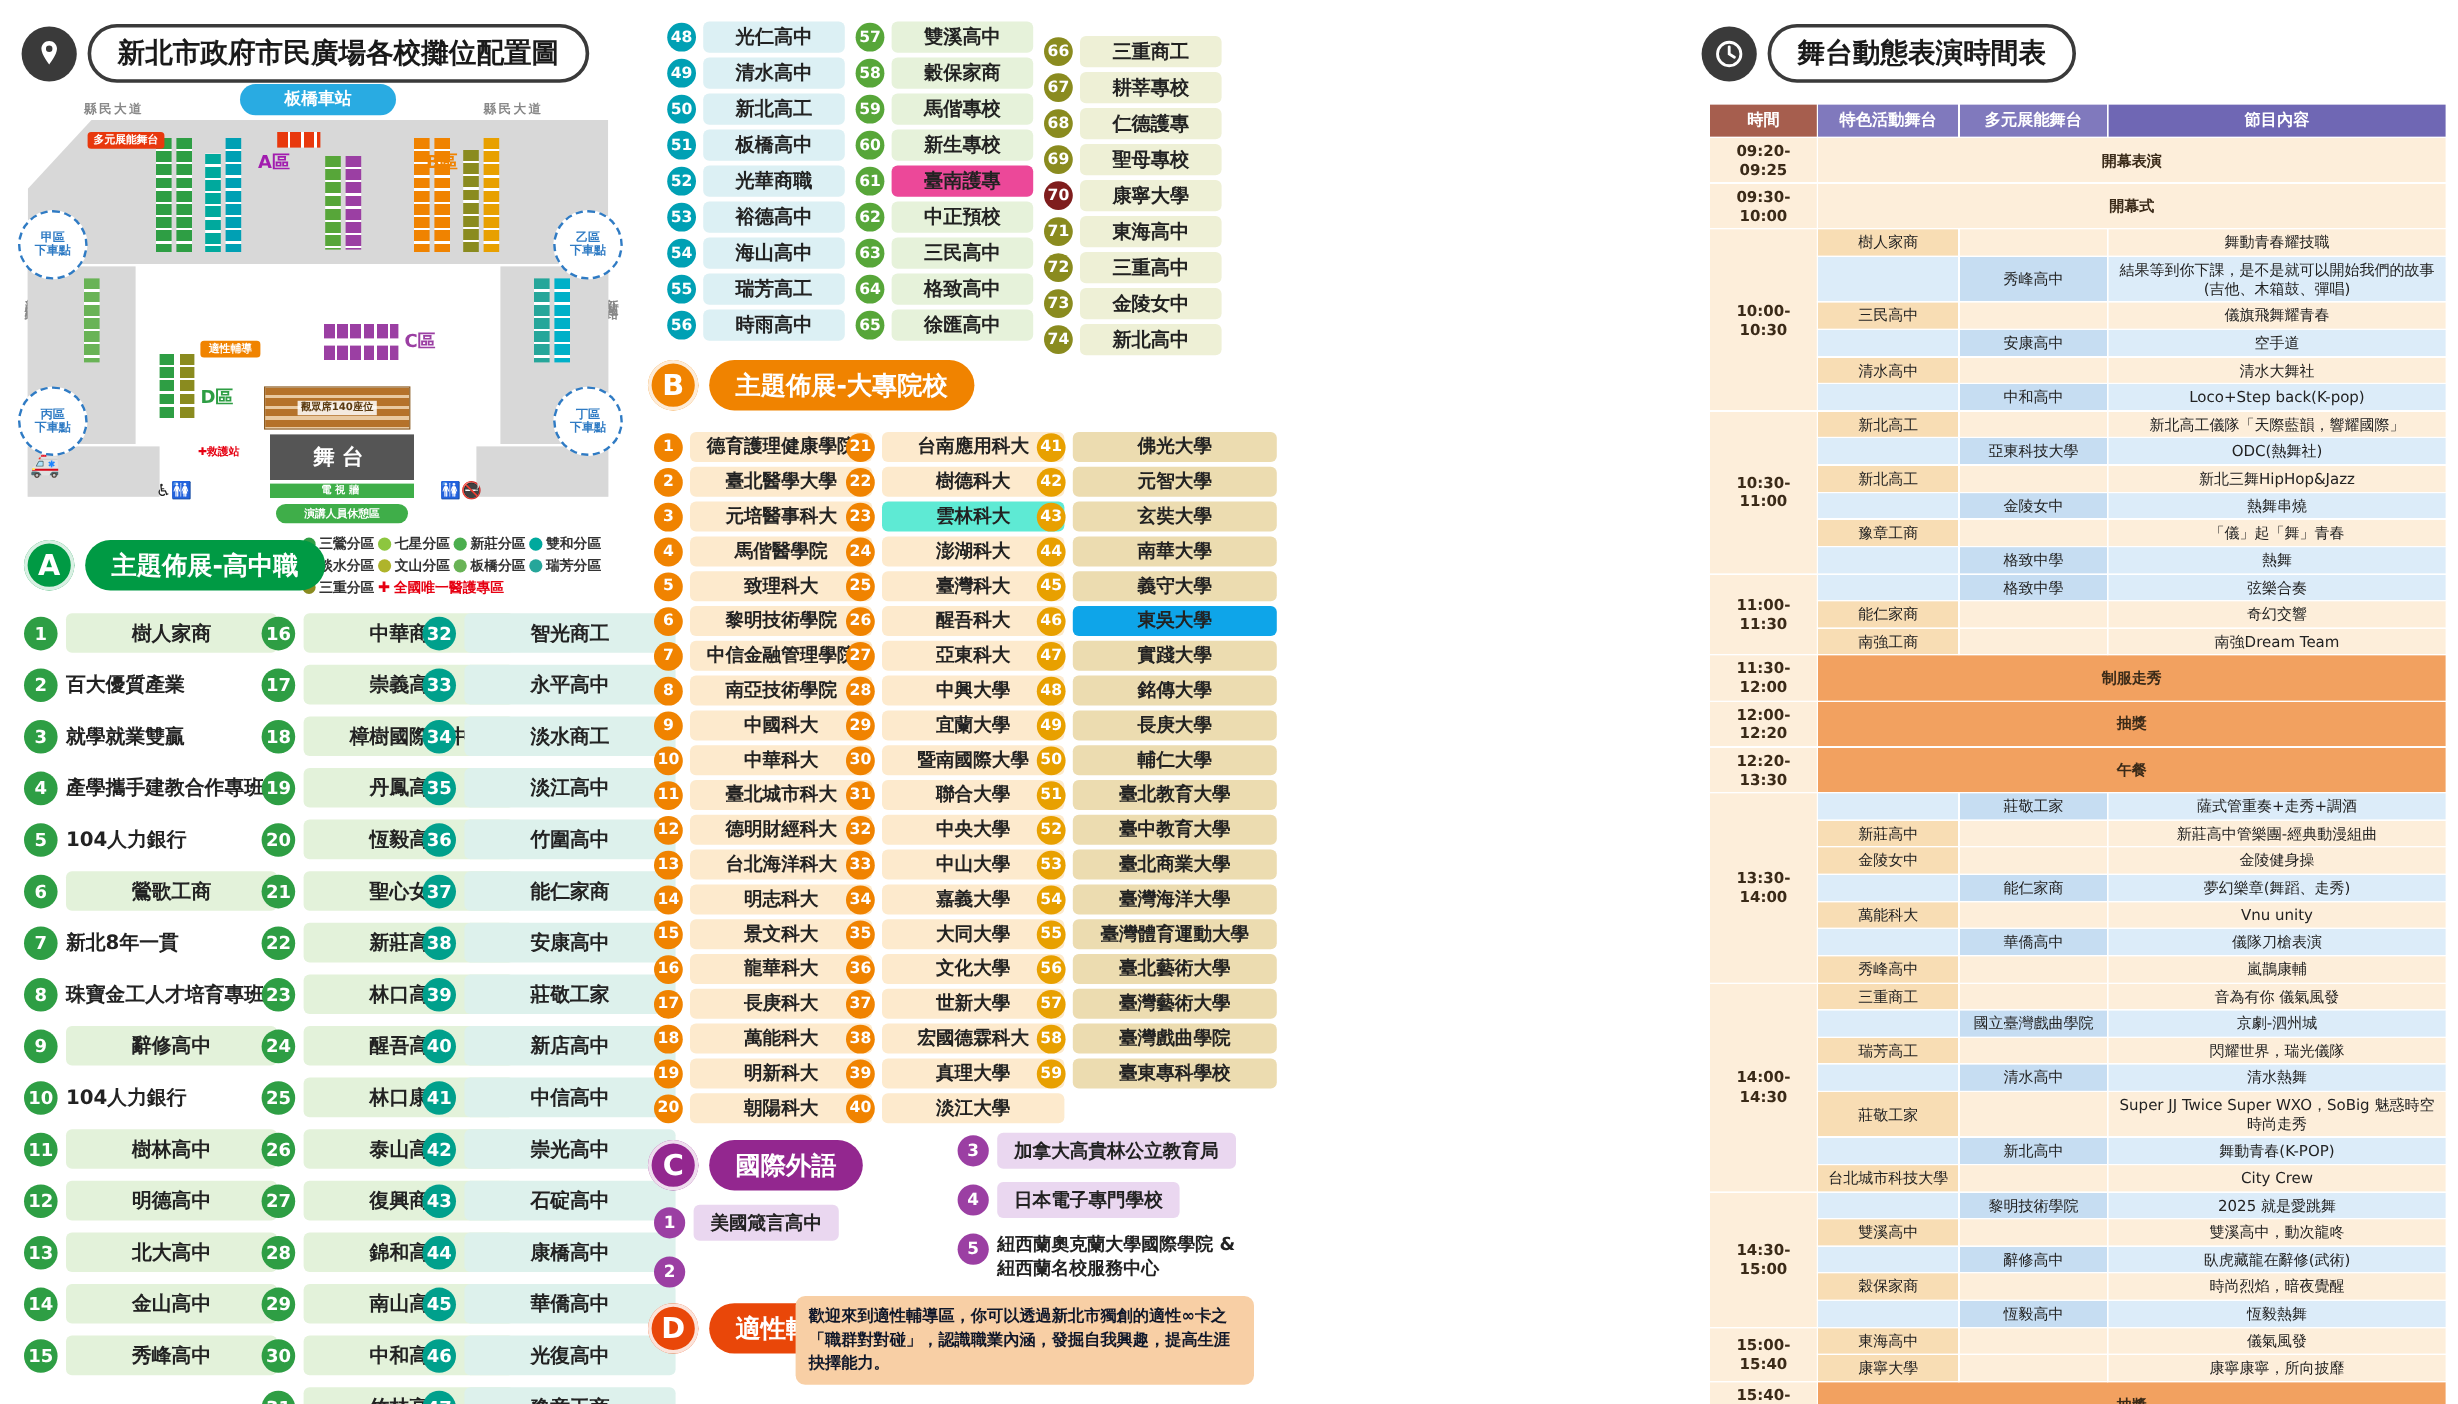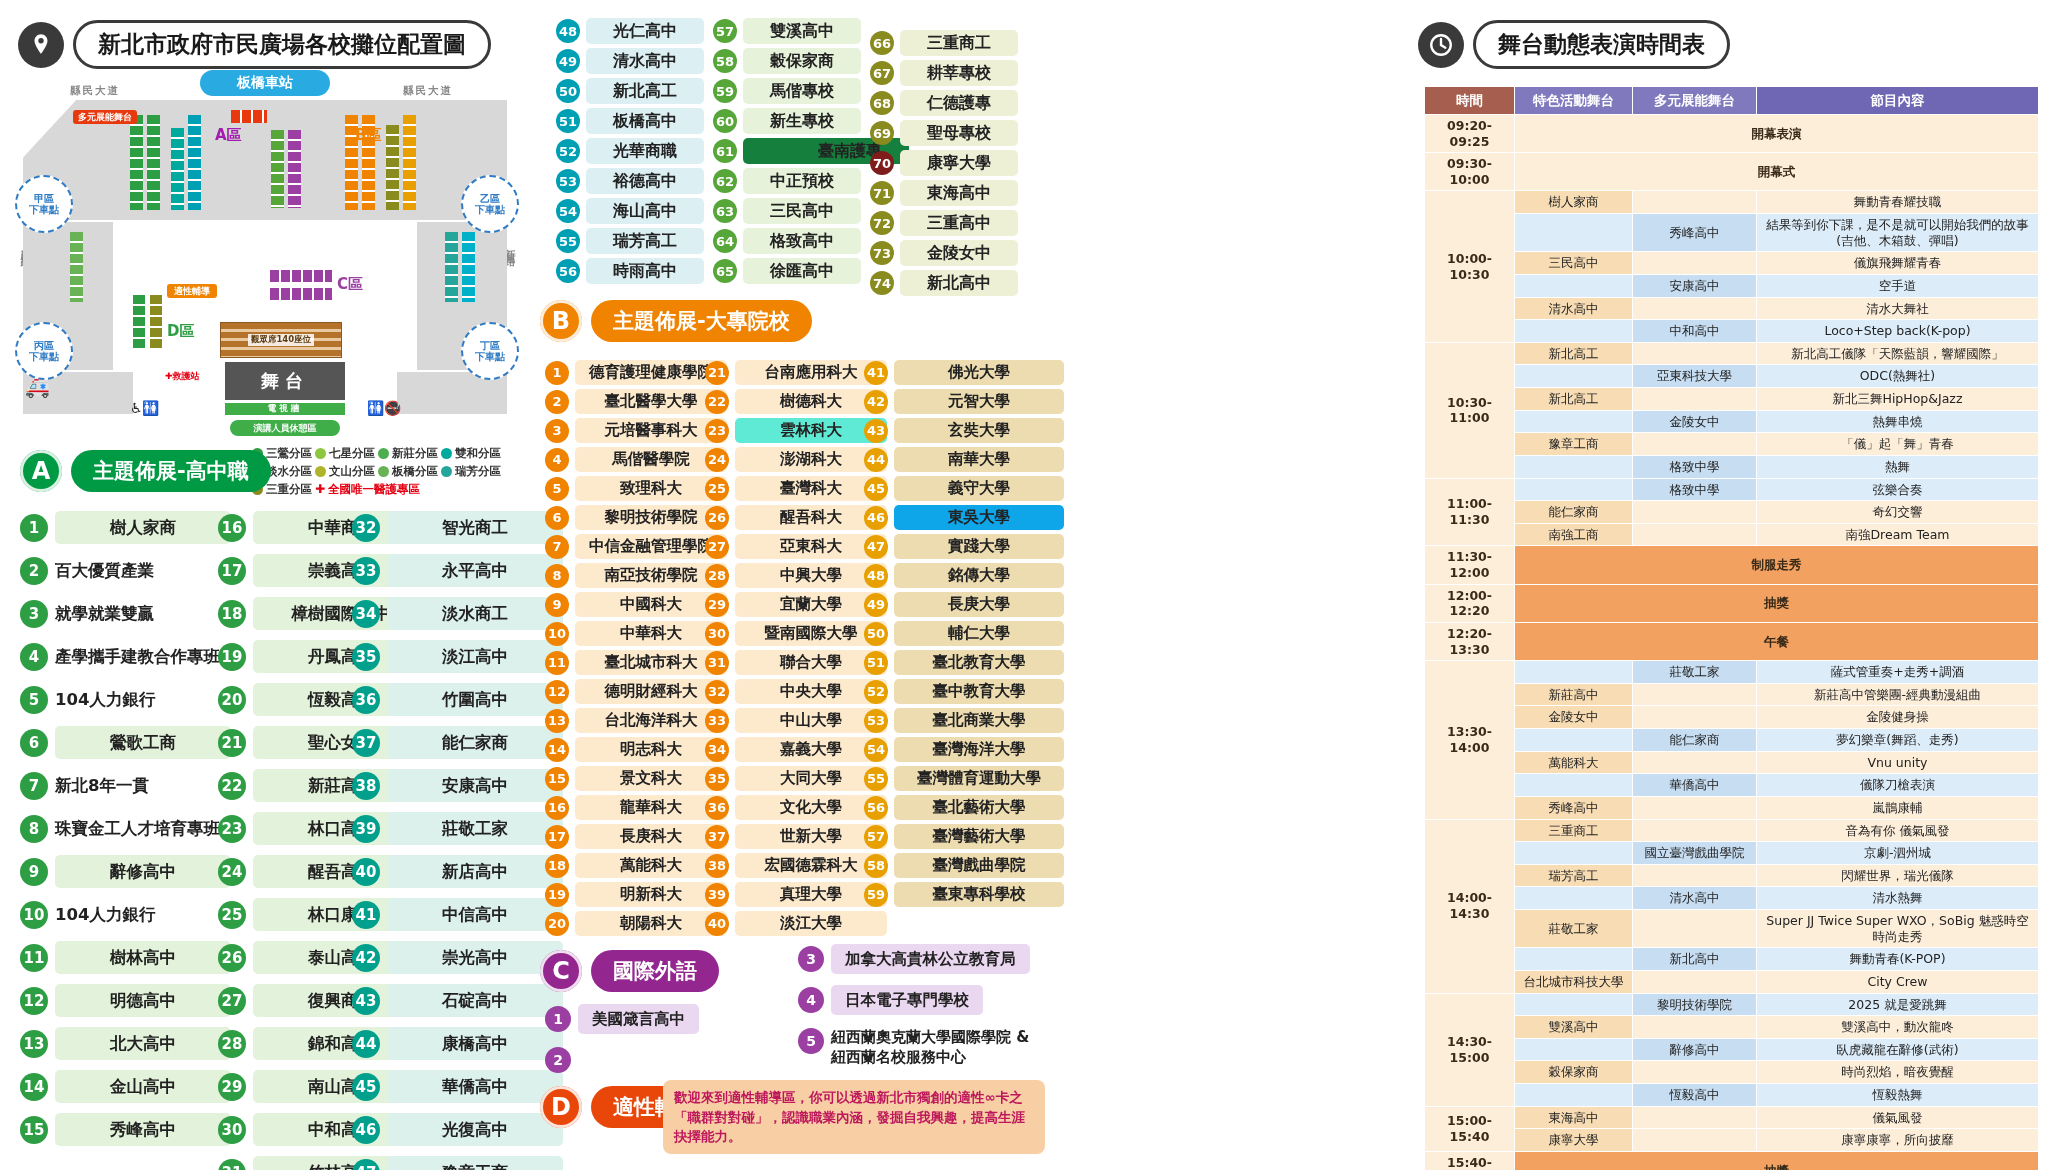--- a/index.html
+++ b/index.html
@@ -66,21 +66,21 @@
   .map-emoji{position:absolute;font-size:14px}
   .firstaid{position:absolute;font-size:9px;font-weight:700;color:#e60012}
   
   .legend{position:absolute;left:252px;top:444px;width:260px;display:flex;flex-wrap:wrap}
   .leg-item{display:flex;align-items:center;width:63px;height:18px;font-size:11.5px;font-weight:700;color:#333}
   .leg-item.wide{width:150px}
   .leg-dot{width:11px;height:11px;border-radius:50%;margin-right:3px;flex:0 0 auto}
   .leg-cross{color:#e60012;font-size:12px;margin-right:3px;font-weight:700}
   
   .d-box{position:absolute;left:663px;top:1080px;width:382px;height:74px;background:#f8cfa5;border-radius:8px;
-         font-size:13.5px;font-weight:700;color:#be185d;padding:8px 11px;line-height:1.45;box-sizing:border-box}
+         font-size:13.5px;font-weight:700;color:#0f172a;padding:8px 11px;line-height:1.45;box-sizing:border-box}
   
   table.schedule{position:absolute;left:1424px;top:86px;width:614px;border-collapse:collapse;table-layout:fixed;
                  font-size:12.5px}
   .schedule th,.schedule td{border:1.6px solid #fff;padding:3px 4px;text-align:center;vertical-align:middle;
                             line-height:1.25;overflow:hidden}
   .schedule th{color:#fff;font-weight:700;font-size:13.5px;padding:5px 2px}
   .schedule th.h-time{background:#a65e4e}
   .schedule th.h-s1,.schedule th.h-s2{background:#8079bd}
   .schedule th.h-prog{background:#6f67b4}
   .schedule td.time{background:#fdeeda;font-weight:700;color:#3a2a18;font-size:12.5px}
@@ -462,21 +462,21 @@
     <div class="li">
       <span class="num" style="background: rgb(87, 166, 57);">59</span>
       <span class="lbl" style="background: rgb(230, 242, 218);">馬偕專校</span>
     </div>
     <div class="li">
       <span class="num" style="background: rgb(87, 166, 57);">60</span>
       <span class="lbl" style="background: rgb(230, 242, 218);">新生專校</span>
     </div>
     <div class="li">
       <span class="num" style="background: rgb(87, 166, 57);">61</span>
-      <span class="lbl" style="background: #15803d; padding-left: 48px;">臺南護專</span>
+      <span class="lbl" style="background: #ec4899;">臺南護專</span>
     </div>
     <div class="li">
       <span class="num" style="background: rgb(87, 166, 57);">62</span>
       <span class="lbl" style="background: rgb(230, 242, 218);">中正預校</span>
     </div>
     <div class="li">
       <span class="num" style="background: rgb(87, 166, 57);">63</span>
       <span class="lbl" style="background: rgb(230, 242, 218);">三民高中</span>
     </div>
     <div class="li">

